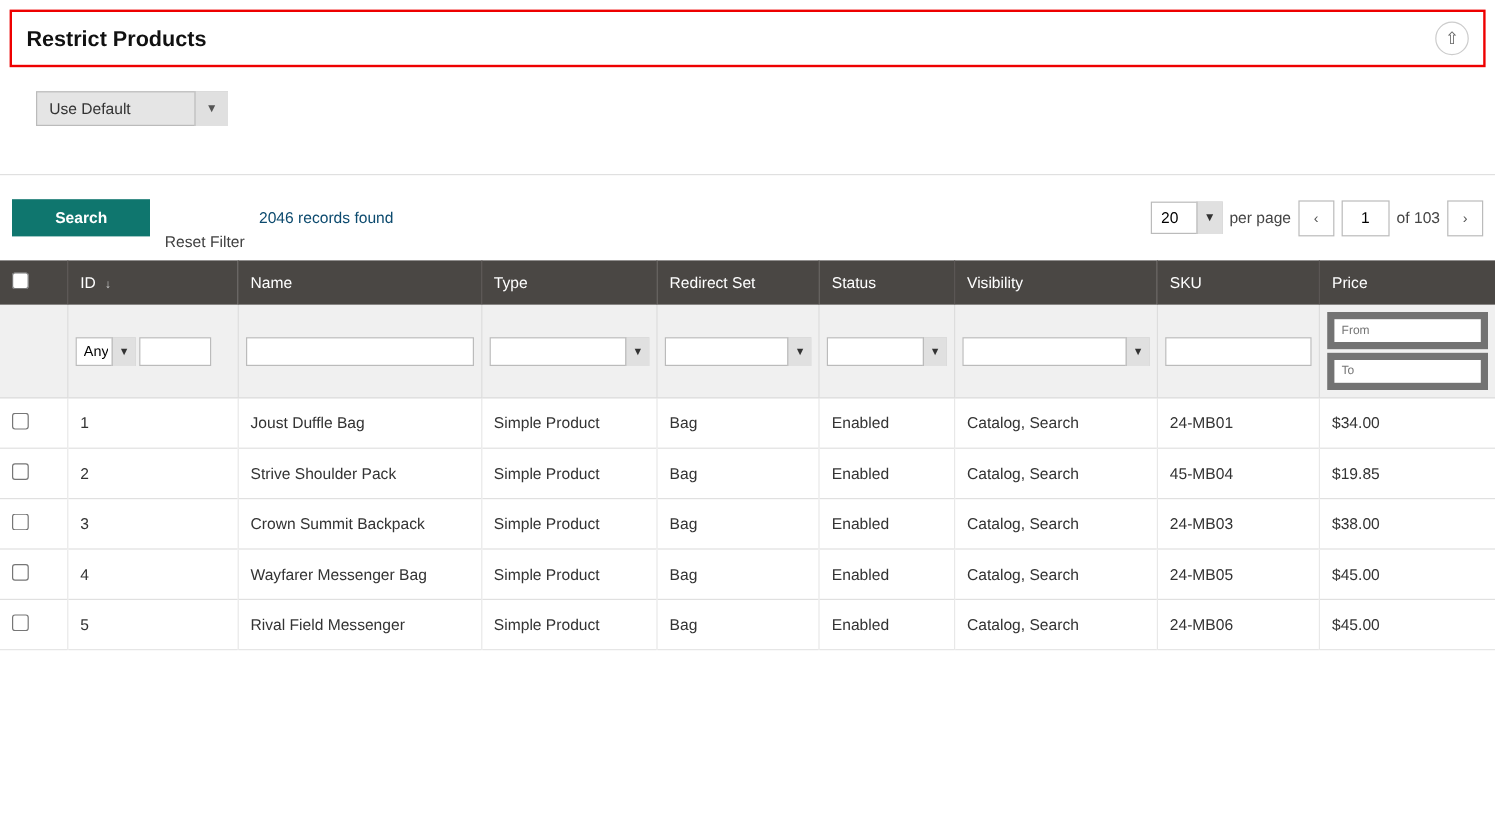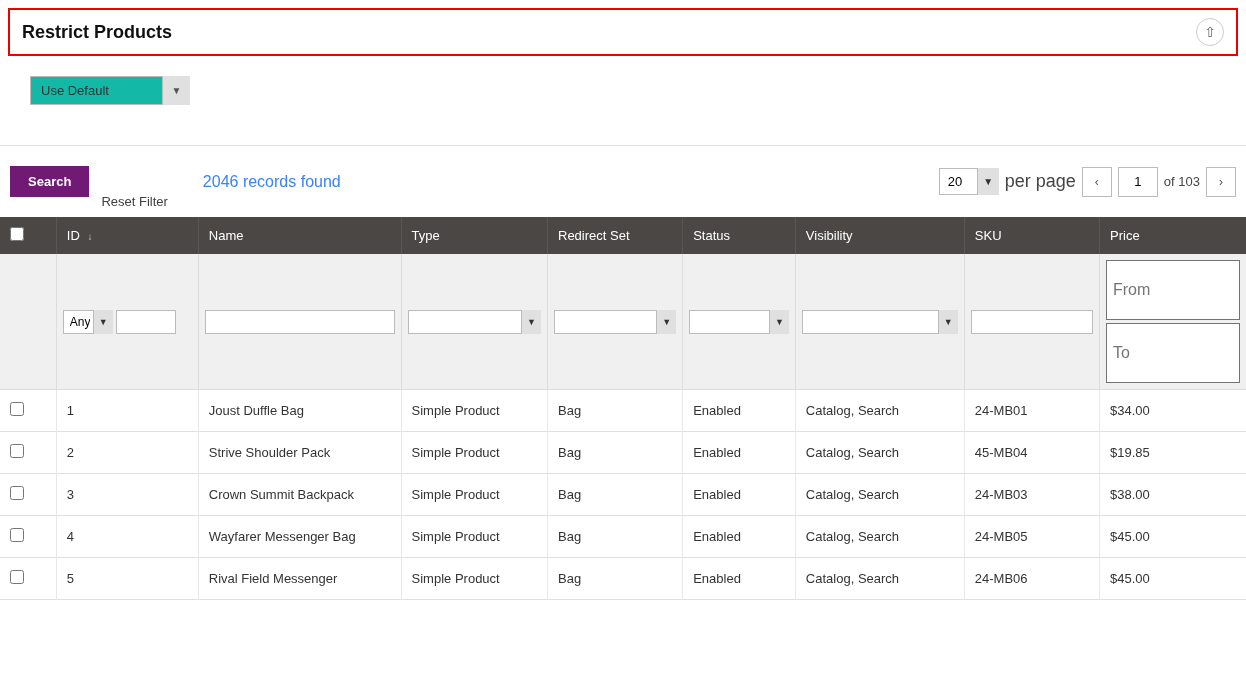--- a/index.html
+++ b/index.html
@@ -73,21 +73,21 @@
     .select-wrapper {
       position: relative;
       display: inline-block;
     }
     .setting-select {
       appearance: none;
       -webkit-appearance: none;
       width: 160px;
       padding: 6px 30px 6px 10px;
       border: 1px solid #bbb;
-      background: #14b8a6;
+      background: #e5e5e5;
       font-size: 13px;
       color: #333;
       cursor: pointer;
     }
     .select-arrow {
       position: absolute;
       right: 0; top: 0;
       width: 28px; height: 100%;
       background: #e0e0e0;
       border-left: 1px solid #bbb;
@@ -99,39 +99,38 @@
 
     
     .toolbar {
       display: flex;
       align-items: center;
       padding: 8px 10px;
       gap: 12px;
       border-top: 1px solid #e0e0e0;
     }
     .search-btn {
-      background: #701a75;
+      background: #0f766e;
       color: #fff;
       border: none;
-      padding: 8px 18px;
+      padding: 8px 36px;
       font-size: 13px;
       cursor: pointer;
       font-weight: bold;
     }
     .reset-filter-link {
       color: #404040;
       text-decoration: none;
       font-size: 13px;
       cursor: pointer;
       margin-top: 40px;
     }
     .records-count {
-      font-size: 16px;
-      color: #3b82f6;
-      margin-left: 23px;
+      font-size: 13px;
+      color: #0c4a6e;
     }
     .toolbar-right {
       margin-left: auto;
       display: flex;
       align-items: center;
       gap: 6px;
     }
     .per-page-select-wrapper {
       position: relative;
       display: inline-block;
@@ -150,21 +149,21 @@
       position: absolute;
       right: 0; top: 0;
       width: 22px; height: 100%;
       background: #e0e0e0;
       border-left: 1px solid #bbb;
       display: flex; align-items: center; justify-content: center;
       pointer-events: none;
       font-size: 10px;
     }
     .per-page-label {
-      font-size: 18px;
+      font-size: 13px;
       color: #444;
     }
     .pag-btn {
       width: 30px; height: 30px;
       border: 1px solid #bbb;
       background: #fff;
       cursor: pointer;
       display: flex; align-items: center; justify-content: center;
       font-size: 12px;
       color: #555;
@@ -232,23 +231,23 @@
       border-left: 1px solid #bbb;
       display: flex; align-items: center; justify-content: center;
       pointer-events: none;
       font-size: 9px;
     }
     .price-filter {
       display: flex; flex-direction: column; gap: 3px;
     }
     .price-filter input {
       width: 100%;
-      padding: 20px 6px;
-      border: 1px solid #737373;
-      font-size: 16px;
+      padding: 4px 6px;
+      border: 6px solid #737373;
+      font-size: 10px;
       background: #fff;
     }
     .data-table tbody tr {
       border-bottom: 1px solid #e0e0e0;
     }
     .data-table tbody td {
       padding: 12px 10px;
       font-size: 13px;
       color: #333;
       border-right: 1px solid #e8e8e8;

